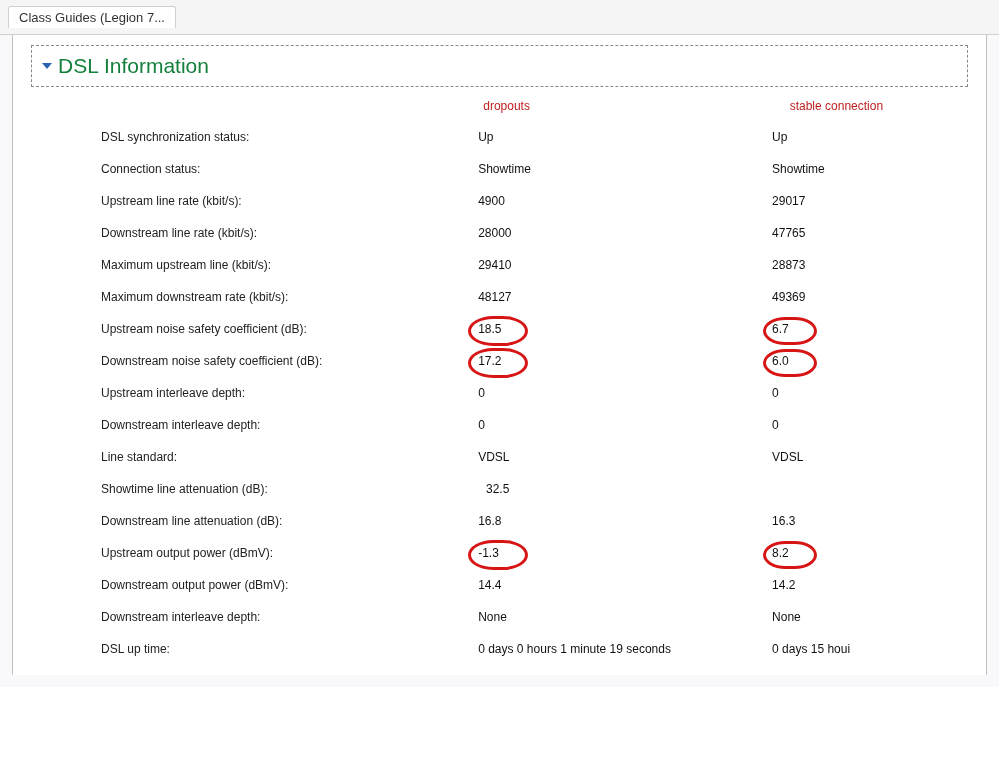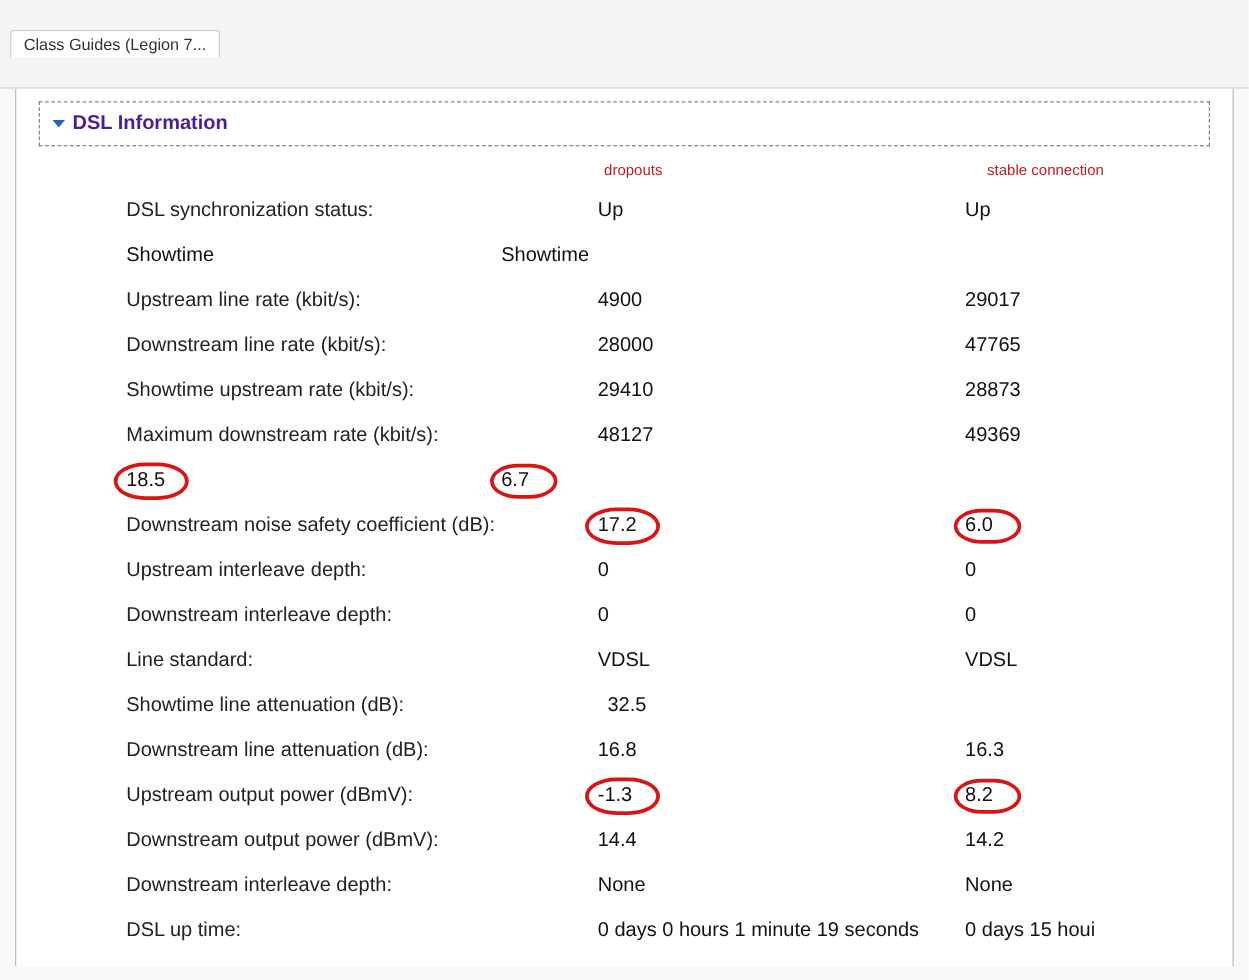--- a/index.html
+++ b/index.html
@@ -6,21 +6,21 @@
     body {
       font-family: Arial, Helvetica, sans-serif;
       background: #fff;
       width: 999px;
       height: 784px;
       overflow: hidden;
     }
     .tab-bar {
       background: #f5f5f5;
       border-bottom: 1px solid #d0d0d0;
-      padding: 24px 8px;
+      padding: 6px 8px;
       font-size: 13px;
       color: #333;
     }
     .tab {
       display: inline-block;
       background: #fff;
       border: 1px solid #d0d0d0;
       border-bottom: none;
       padding: 3px 10px;
       border-radius: 3px 3px 0 0;
@@ -43,41 +43,41 @@
       align-items: center;
       gap: 6px;
     }
     .section-header .tri {
       width: 0; height: 0;
       border-left: 5px solid transparent;
       border-right: 5px solid transparent;
       border-top: 6px solid #2a63b3;
     }
     .section-title {
-      color: #4c1d95;
-      font-weight: bold;
-      font-size: 16px;
+      color: #15803d;
+      font-weight: normal;
+      font-size: 21px;
     }
     .col-headers {
       display: flex;
       padding-left: 70px;
       margin-bottom: 8px;
       gap: 39px;
     }
     .col-headers .spacer { width: 385px; }
     .col-h {
       font-size: 12px;
       color: #c02020;
       width: 300px;
     }
     .col-h.right { width: 200px; }
     .row {
       display: flex;
       padding: 9px 0 9px 70px;
-      font-size: 16px;
+      font-size: 12px;
       color: #222;
       position: relative;
     }
     .label {
       width: 385px;
       color: #222;
     }
     .val1 {
       width: 300px;
       color: #111;
@@ -120,44 +120,46 @@
       <span class="col-h right">stable connection</span>
     </div>
 
     <div id="rows-container">
         <div class="row">
           <span class="label">DSL synchronization status:</span>
           <span class="val1"><span>Up</span></span>
           <span class="val2"><span>Up</span></span>
         </div>
         <div class="row">
+          <span class="label">Connection status:</span>
           <span class="val1"><span>Showtime</span></span>
           <span class="val2"><span>Showtime</span></span>
         </div>
         <div class="row">
           <span class="label">Upstream line rate (kbit/s):</span>
           <span class="val1"><span>4900</span></span>
           <span class="val2"><span>29017</span></span>
         </div>
         <div class="row">
           <span class="label">Downstream line rate (kbit/s):</span>
           <span class="val1"><span>28000</span></span>
           <span class="val2"><span>47765</span></span>
         </div>
         <div class="row">
-          <span class="label">Showtime upstream rate (kbit/s):</span>
+          <span class="label">Maximum upstream line (kbit/s):</span>
           <span class="val1"><span>29410</span></span>
           <span class="val2"><span>28873</span></span>
         </div>
         <div class="row">
           <span class="label">Maximum downstream rate (kbit/s):</span>
           <span class="val1"><span>48127</span></span>
           <span class="val2"><span>49369</span></span>
         </div>
         <div class="row">
+          <span class="label">Upstream noise safety coefficient (dB):</span>
           <span class="val1"><span>18.5</span><span class="circ c-a"></span></span>
           <span class="val2"><span>6.7</span><span class="circ c-b"></span></span>
         </div>
         <div class="row">
           <span class="label">Downstream noise safety coefficient (dB):</span>
           <span class="val1"><span>17.2</span><span class="circ c-a"></span></span>
           <span class="val2"><span>6.0</span><span class="circ c-b"></span></span>
         </div>
         <div class="row">
           <span class="label">Upstream interleave depth:</span>

